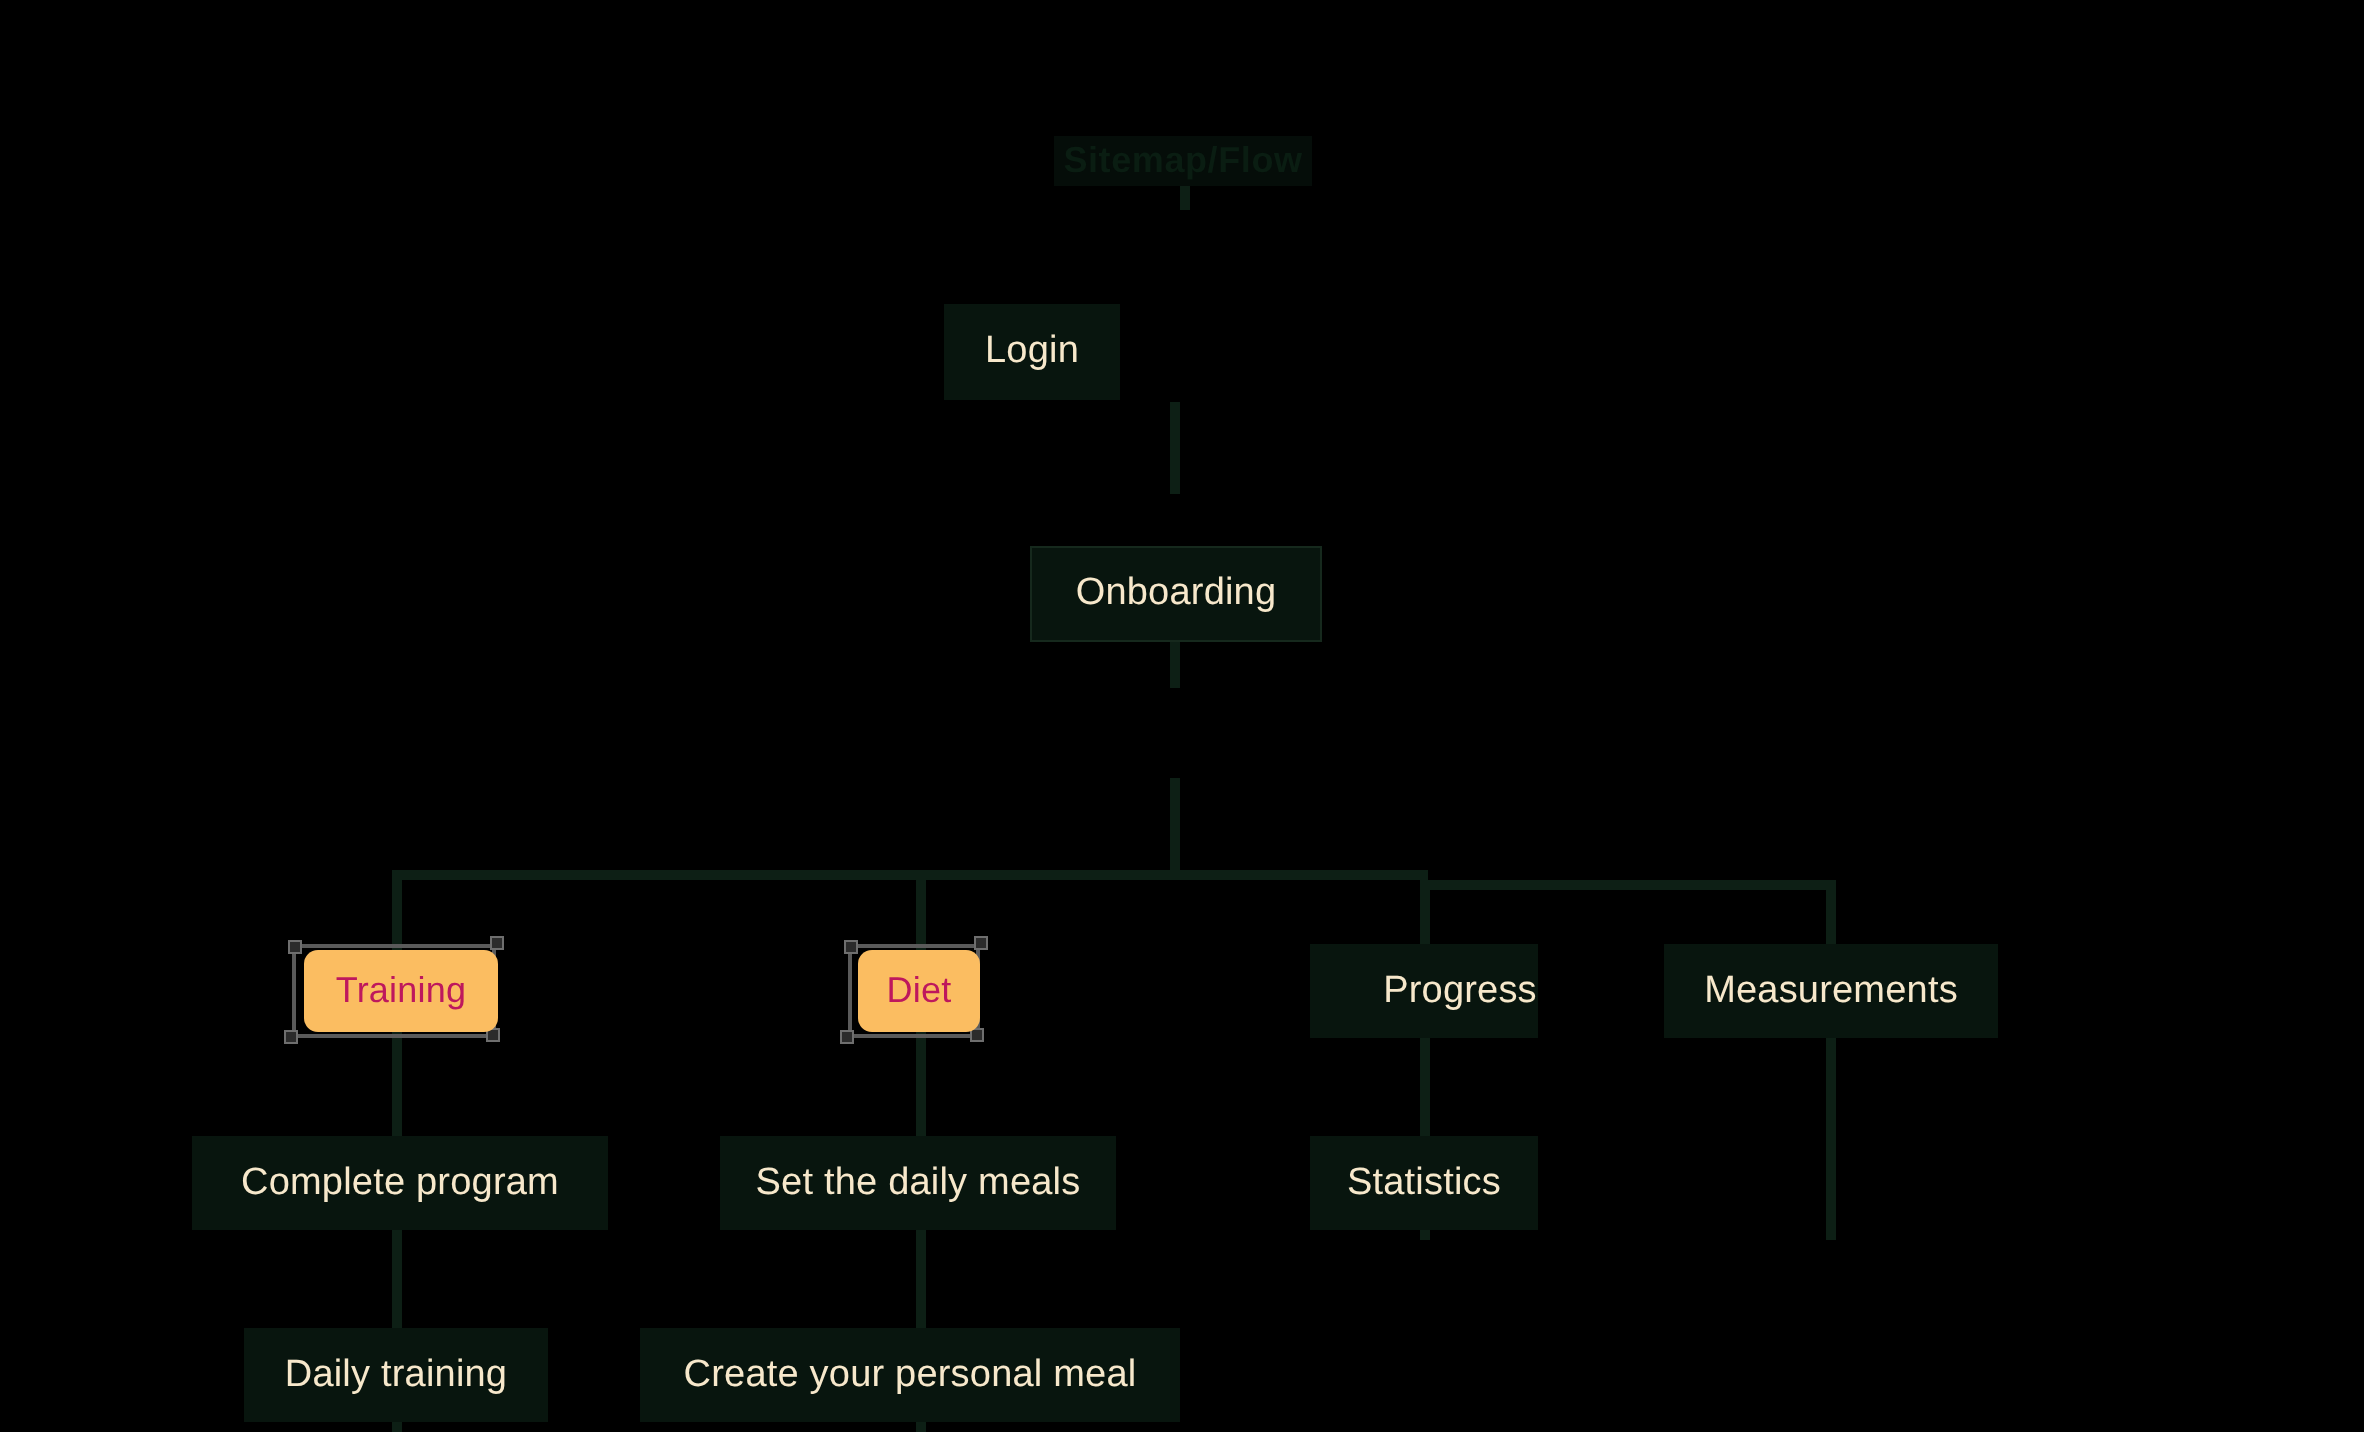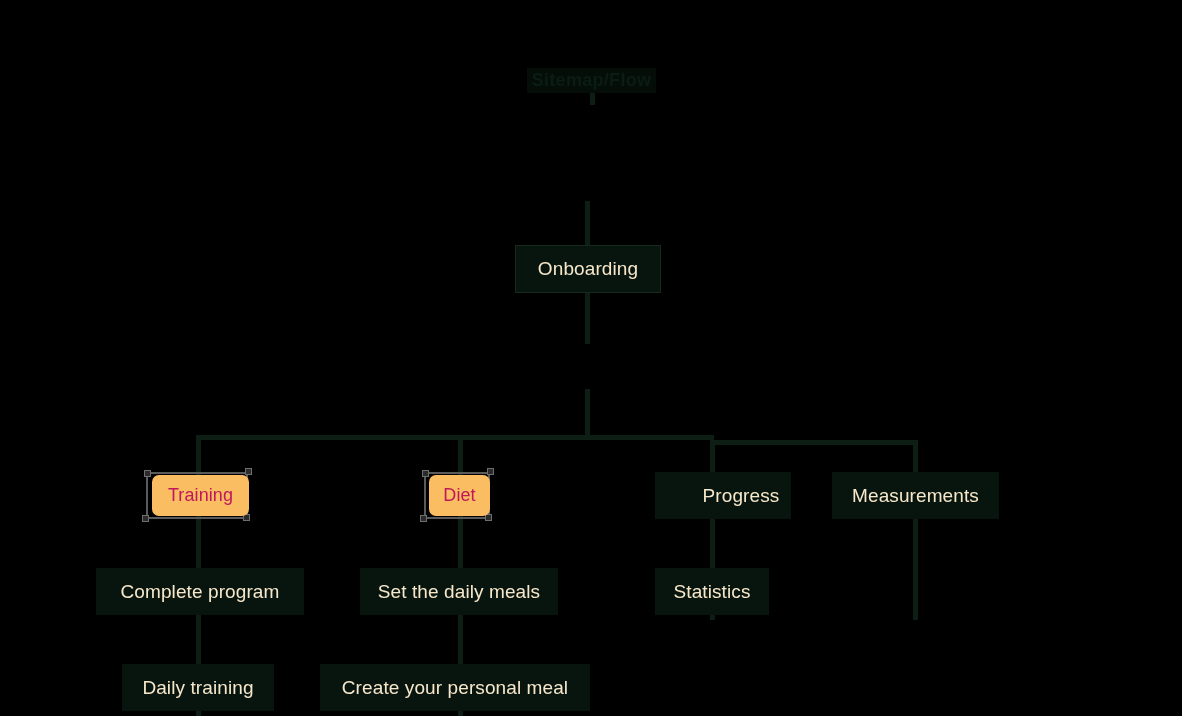--- a/index.html
+++ b/index.html
@@ -41,20 +41,21 @@
     letter-spacing: 0.1px;
   }
   .node.dark {
     background: #08150e;
     color: #f7e8cb;
     font-size: 19px;
     font-weight: 400;
   }
   .node.dark.bordered {
     border: 1px solid #16291d;
+    margin-top: 28px;
   }
   
   .node.ghost {
     background: #050d09;
     color: #0a1d12;
     font-size: 18px;
     font-weight: 600;
     letter-spacing: 0.3px;
   }
   .node.accent {
@@ -116,35 +117,36 @@
   <div class="conn v" style="left:710px; top:440px; height:35px;"></div>
   <div class="conn v" style="left:913px; top:440px; height:35px;"></div>
 
   <div class="conn v" style="left:196px; top:475px; height:241px;"></div>
   <div class="conn v" style="left:458px; top:475px; height:241px;"></div>
   <div class="conn v" style="left:710px; top:475px; height:145px;"></div>
   <div class="conn v" style="left:913px; top:475px; height:145px;"></div>
 
   <div class="node ghost" style="left:527px; top:68px; width:129px; height:25px;">Sitemap/Flow</div>
 
+  <div class="node dark" style="left:472px; top:152px; width:88px; height:48px;">Login</div>
 
   <div class="node dark bordered" style="left:515px; top:245px; width:146px; height:48px;">Onboarding</div>
 
 
   <div class="sel-box" style="left:146px; top:472px; width:102px; height:47px;"></div>
   <div class="node accent" style="left:152px; top:475px; width:97px; height:41px;">Training</div>
   <div class="sel-handle" style="left:245px; top:468px;"></div>
   <div class="sel-handle" style="left:142px; top:515px;"></div>
 
   <div class="sel-box" style="left:424px; top:472px; width:66px; height:47px;"></div>
   <div class="node accent" style="left:429px; top:475px; width:61px; height:41px;">Diet</div>
   <div class="sel-handle" style="left:487px; top:468px;"></div>
   <div class="sel-handle" style="left:420px; top:515px;"></div>
 
-  <div class="node dark" style="left:655px; top:472px; width:136px; height:47px;padding-left:36px;">Progress</div>
+  <div class="node dark" style="left:655px; top:472px; width:114px; height:47px;padding-left:36px;">Progress</div>
   <div class="node dark" style="left:832px; top:472px; width:167px; height:47px;">Measurements</div>
 
   <div class="node dark" style="left:96px; top:568px; width:208px; height:47px;">Complete program</div>
   <div class="node dark" style="left:655px; top:568px; width:114px; height:47px;">Statistics</div>
   <div class="node dark" style="left:360px; top:568px; width:198px; height:47px;">Set the daily meals</div>
 
   <div class="node dark" style="left:122px; top:664px; width:152px; height:47px;">Daily training</div>
   <div class="node dark" style="left:320px; top:664px; width:270px; height:47px;">Create your personal meal</div>
 
 </div>

